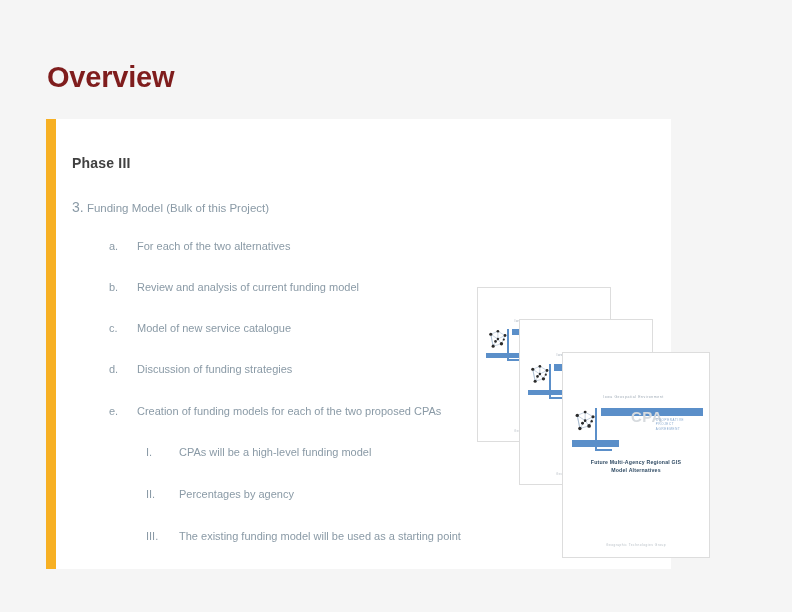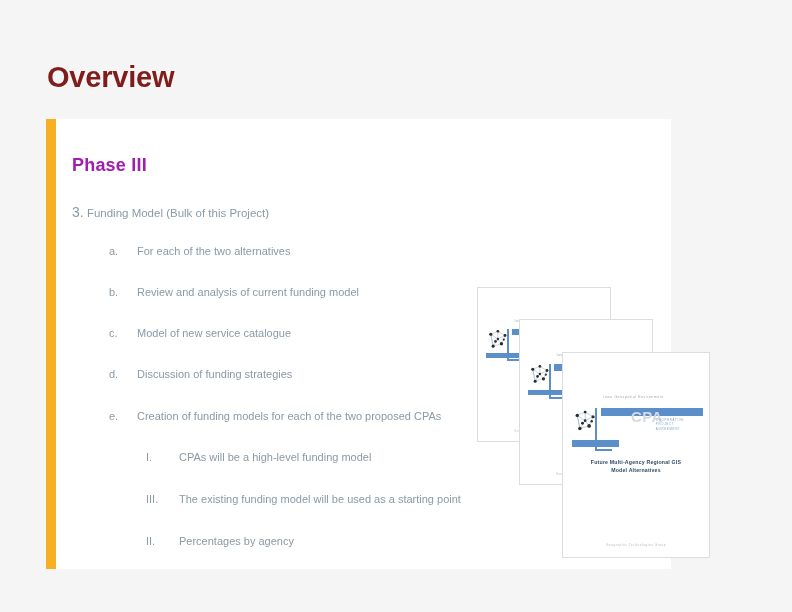--- a/index.html
+++ b/index.html
@@ -47,23 +47,23 @@
   }
 
   
   #body-text {
     position: absolute;
     left: 26px;
     top: 36px;
     width: 420px;
   }
   #phase-heading {
-    font-size: 18px;
+    font-size: 14px;
     font-weight: bold;
-    color: #a21caf;
+    color: #404040;
     margin: 0 0 26px 0;
     letter-spacing: 0.2px;
   }
   .lvl1 {
     font-size: 11.5px;
     color: #8a9aa6;
     margin: 0 0 19px 0;
     line-height: 1.5;
   }
   .lvl1 .num {
@@ -259,27 +259,27 @@
       <span class="marker">e.</span>
       <span class="txt">Creation of funding models for each of the two proposed CPAs</span>
     </div>
 
     <div class="lvl3">
       <span class="marker">I.</span>
       <span class="txt">CPAs will be a high-level funding model</span>
     </div>
 
     <div class="lvl3">
+      <span class="marker">II.</span>
+      <span class="txt">Percentages by agency</span>
+    </div>
+
+    <div class="lvl3">
       <span class="marker">III.</span>
       <span class="txt">The existing funding model will be used as a starting point</span>
-    </div>
-
-    <div class="lvl3">
-      <span class="marker">II.</span>
-      <span class="txt">Percentages by agency</span>
     </div>
 
   </div>
 
   <div id="thumb-stack">
 
     <div class="thumb" id="thumb-back">
       <div class="tb-banner">
         <div class="tb-orgtext">Iowa Geospatial Environment</div>
         <div class="tb-rule"></div>

